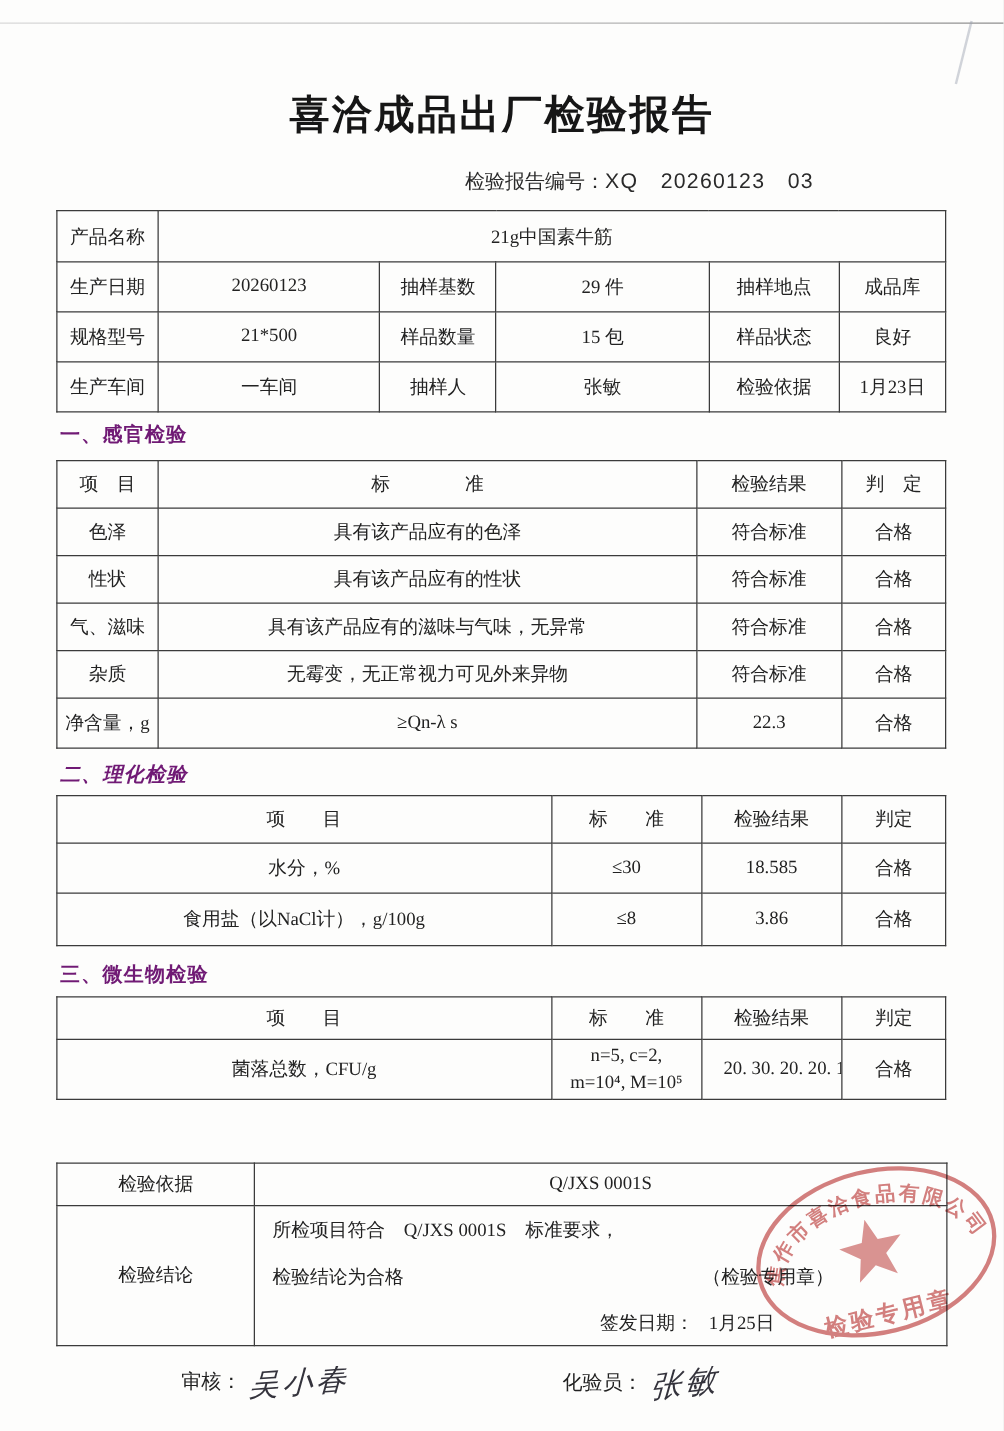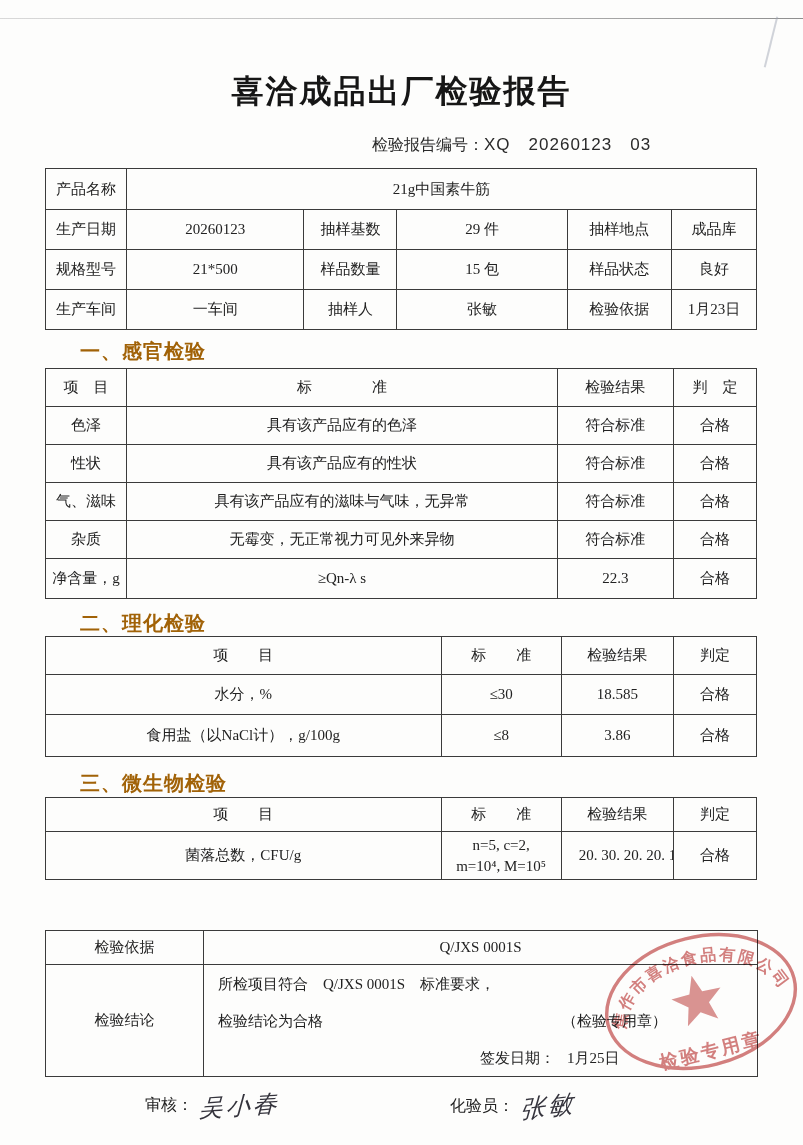--- a/index.html
+++ b/index.html
@@ -21,21 +21,21 @@
     top:70px; left:0; width:100%; text-align:center;
     font-family:"Liberation Sans","DejaVu Sans",sans-serif;
     font-size:32px; font-weight:bold; letter-spacing:2px; color:#161616;
   }
   .report-no{
     top:133px; left:372px; font-size:16px; color:#2a2a2a;
     font-family:"Liberation Sans","DejaVu Sans",sans-serif;
   }
   .report-no .val{letter-spacing:1px; font-size:17px;}
   .section-heading{
-    font-size:20px; font-weight:bold; color:#a16207; letter-spacing:1px;margin-left:32px;
+    font-size:16px; font-weight:bold; color:#701a75; letter-spacing:1px;
   }
   table.tbl{
     border-collapse:collapse; table-layout:fixed; width:712px;
     background:transparent;
   }
   table.tbl td{
     border:1px solid #3b3b3b; font-size:15px; color:#222;
     padding:0 4px; overflow:hidden; text-align:center; vertical-align:middle;
   }
   td.left{text-align:left; padding-left:9px;}
@@ -158,21 +158,21 @@
     </tr>
     <tr style="height:40px">
       <td class="left">净含量，g</td>
       <td>≥Qn-λ s</td>
       <td>22.3</td>
       <td>合格</td>
     </tr>
   </tbody>
     </table>
 
-  <div class="abs section-heading" style="top:610px;left:48px;">二、理化检验</div>
+  <div class="abs section-heading" style="top:610px;left:48px;font-style:italic;">二、理化检验</div>
   <table class="tbl abs" style="top:636px;left:45px;">
     <colgroup>
         <col style="width:395px">
         <col style="width:120px">
         <col style="width:112px">
         <col style="width:83px">
       </colgroup>
     <tbody>
         <tr style="height:38px">
       <td class="hd">项　　目</td>

